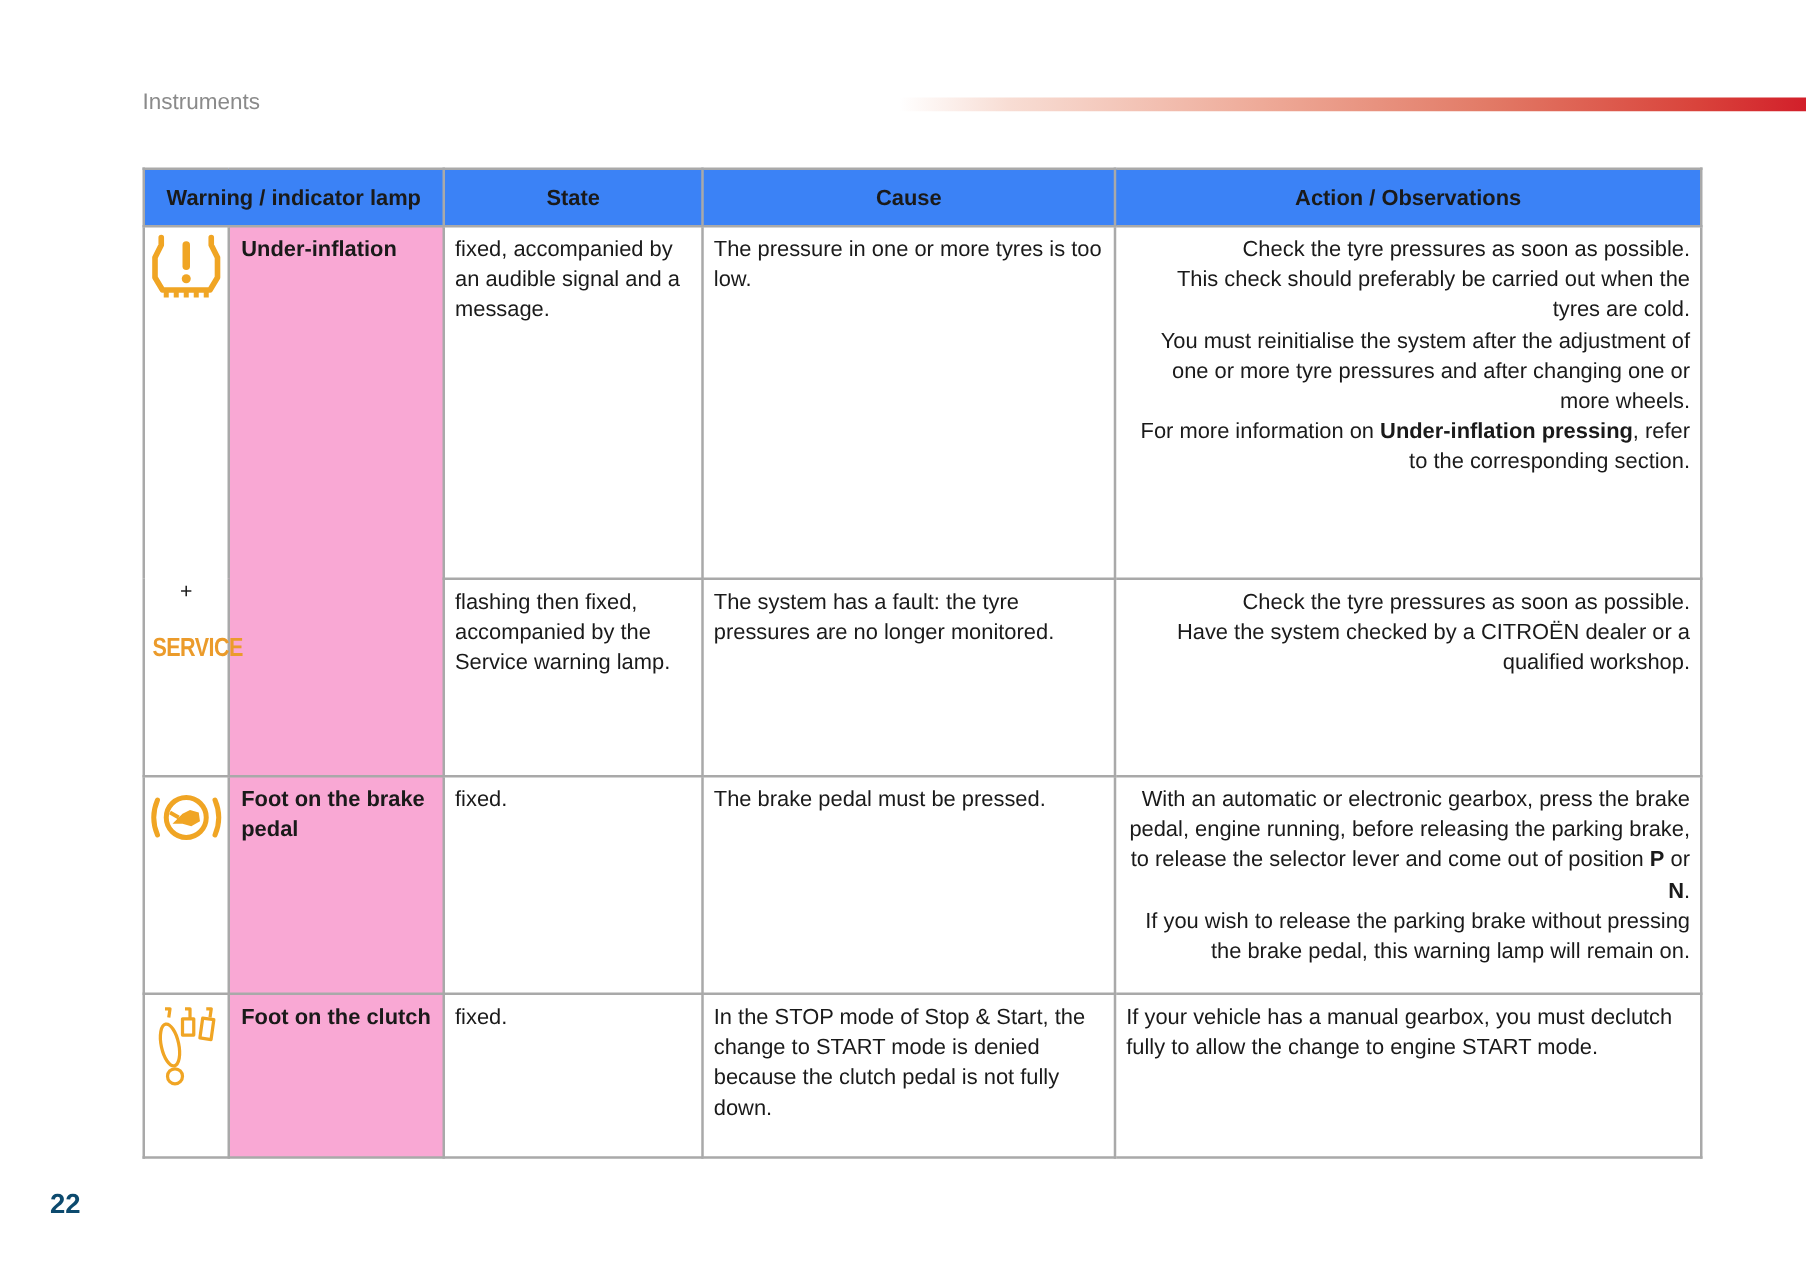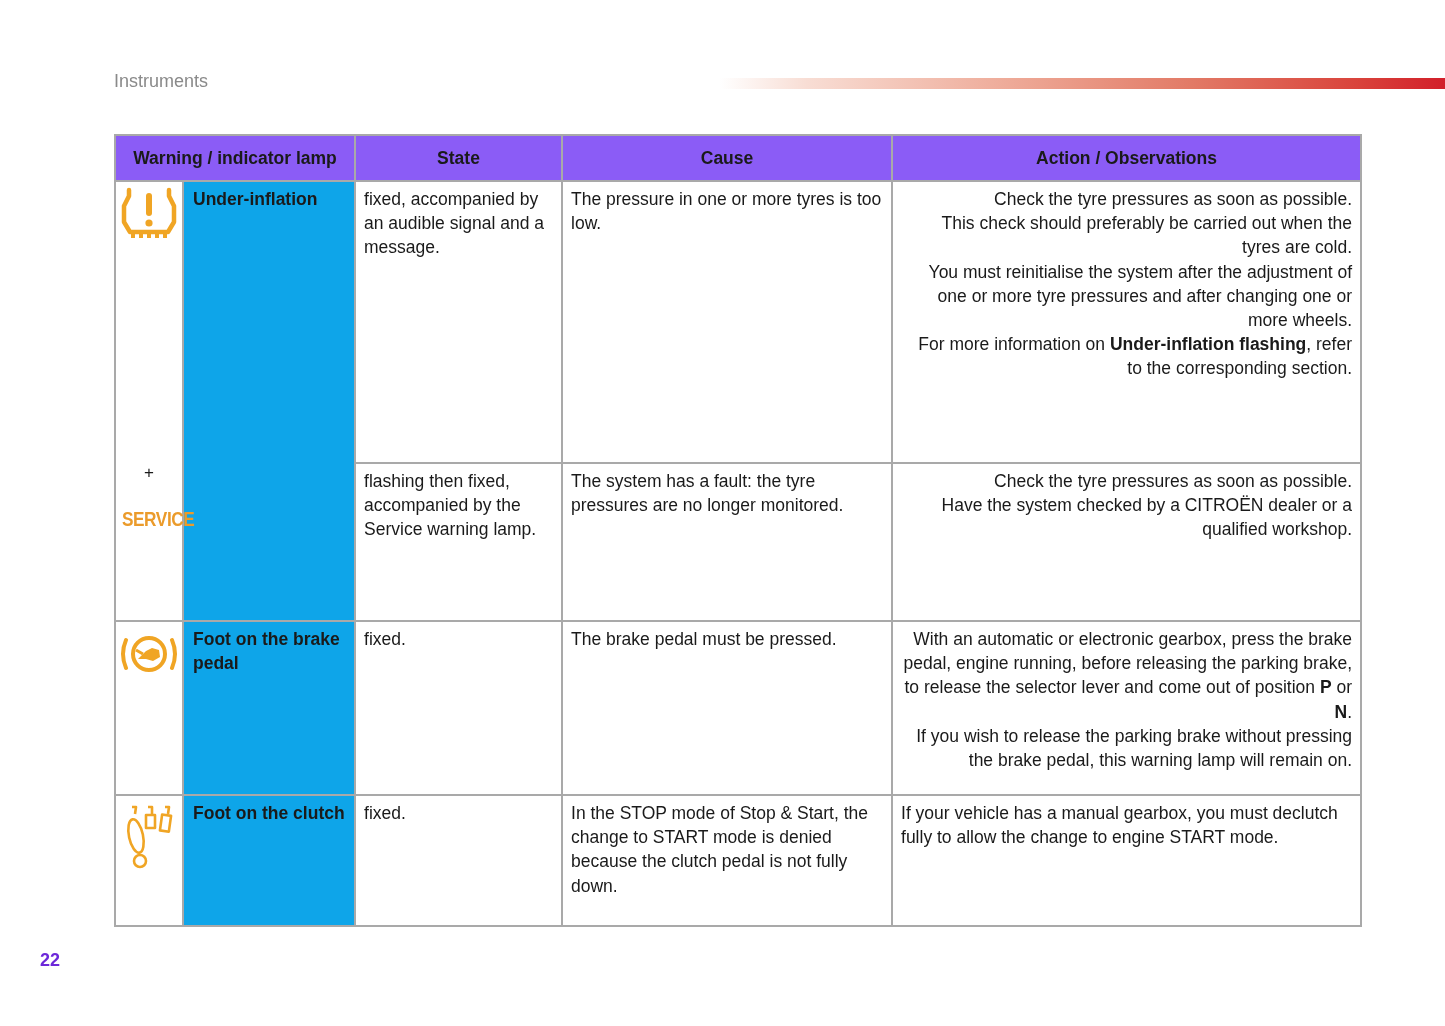--- a/index.html
+++ b/index.html
@@ -1,29 +1,29 @@
 <!DOCTYPE html>
 <html><head>
 <meta charset="utf-8">
 <style>
   html, body { margin: 0; padding: 0; background: #ffffff; }
   body { width: 1445px; height: 1026px; position: relative; overflow: hidden;
          font-family: "Liberation Sans", sans-serif; color: #1a1a1a; }
   .section-title { position: absolute; left: 114px; top: 71px; font-size: 18px; color: #8a8a8a; }
   .header-bar { position: absolute; left: 720px; top: 78px; width: 725px; height: 11px;
     background: linear-gradient(to right, rgba(255,255,255,0) 0%, #f8ddd4 12%, #eeaa98 40%, #e27a66 65%, #d9433b 88%, #d21f2a 100%); }
-  .page-number { position: absolute; left: 40px; top: 950px; font-size: 18px; font-weight: bold; color: #6d28d9; }
+  .page-number { position: absolute; left: 40px; top: 950px; font-size: 22px; font-weight: bold; color: #0c4a6e; }
 
   table.lamps { position: absolute; left: 114px; top: 134px; width: 1246px; border-collapse: collapse;
     table-layout: fixed; font-size: 17.5px; line-height: 24.2px; }
   table.lamps th, table.lamps td { border: 2px solid #a9a9a9; vertical-align: top; }
-  table.lamps th { background: #8b5cf6; height: 44px; font-weight: bold; font-size: 17.5px; text-align: center; vertical-align: middle; padding: 0; }
+  table.lamps th { background: #3b82f6; height: 44px; font-weight: bold; font-size: 17.5px; text-align: center; vertical-align: middle; padding: 0; }
   table.lamps td { padding: 5px 8px 0 8px; }
   td.icon-cell { background: #ffffff; padding: 4px 0 0 0 !important; text-align: center; }
-  td.name-cell { background: #0ea5e9; font-weight: bold; padding-left: 9px !important; }
+  td.name-cell { background: #f9a8d4; font-weight: bold; padding-left: 9px !important; }
   .icon svg { display: block; margin: 0 auto; }
   .plus { font-size: 17px; text-align: center; display: block; margin-top: 6px; }
   .service { color: #eb9b2b; font-weight: bold; font-size: 21px; letter-spacing: -0.5px; font-family: "Liberation Sans", sans-serif;
     display: block; text-align: center; margin-top: 22px; transform: scaleX(0.82); }
   .line { display: block; text-align: right; }
   b { font-weight: bold; }
 </style>
 </head>
 <body>
 
@@ -70,21 +70,21 @@
         <span class="plus">+</span>
         <span class="service">SERVICE</span>
       </td>
       <td class="name-cell" rowspan="2">Under-inflation</td>
       <td>fixed, accompanied by an audible signal and a message.</td>
       <td>The pressure in one or more tyres is too low.</td>
       <td>
         <span class="line">Check the tyre pressures as soon as possible.</span>
         <span class="line">This check should preferably be carried out when the tyres are cold.</span>
         <span class="line">You must reinitialise the system after the adjustment of one or more tyre pressures and after changing one or more wheels.</span>
-        <span class="line"><span>For more information on </span><b>Under-inflation flashing</b><span>, refer to the corresponding section.</span></span>
+        <span class="line"><span>For more information on </span><b>Under-inflation pressing</b><span>, refer to the corresponding section.</span></span>
       </td>
     </tr>
 
     <tr style="height:158px">
       <td>flashing then fixed, accompanied by the Service warning lamp.</td>
       <td>The system has a fault: the tyre pressures are no longer monitored.</td>
       <td>
         <span class="line">Check the tyre pressures as soon as possible.</span>
         <span class="line">Have the system checked by a CITROËN dealer or a qualified workshop.</span>
       </td>

